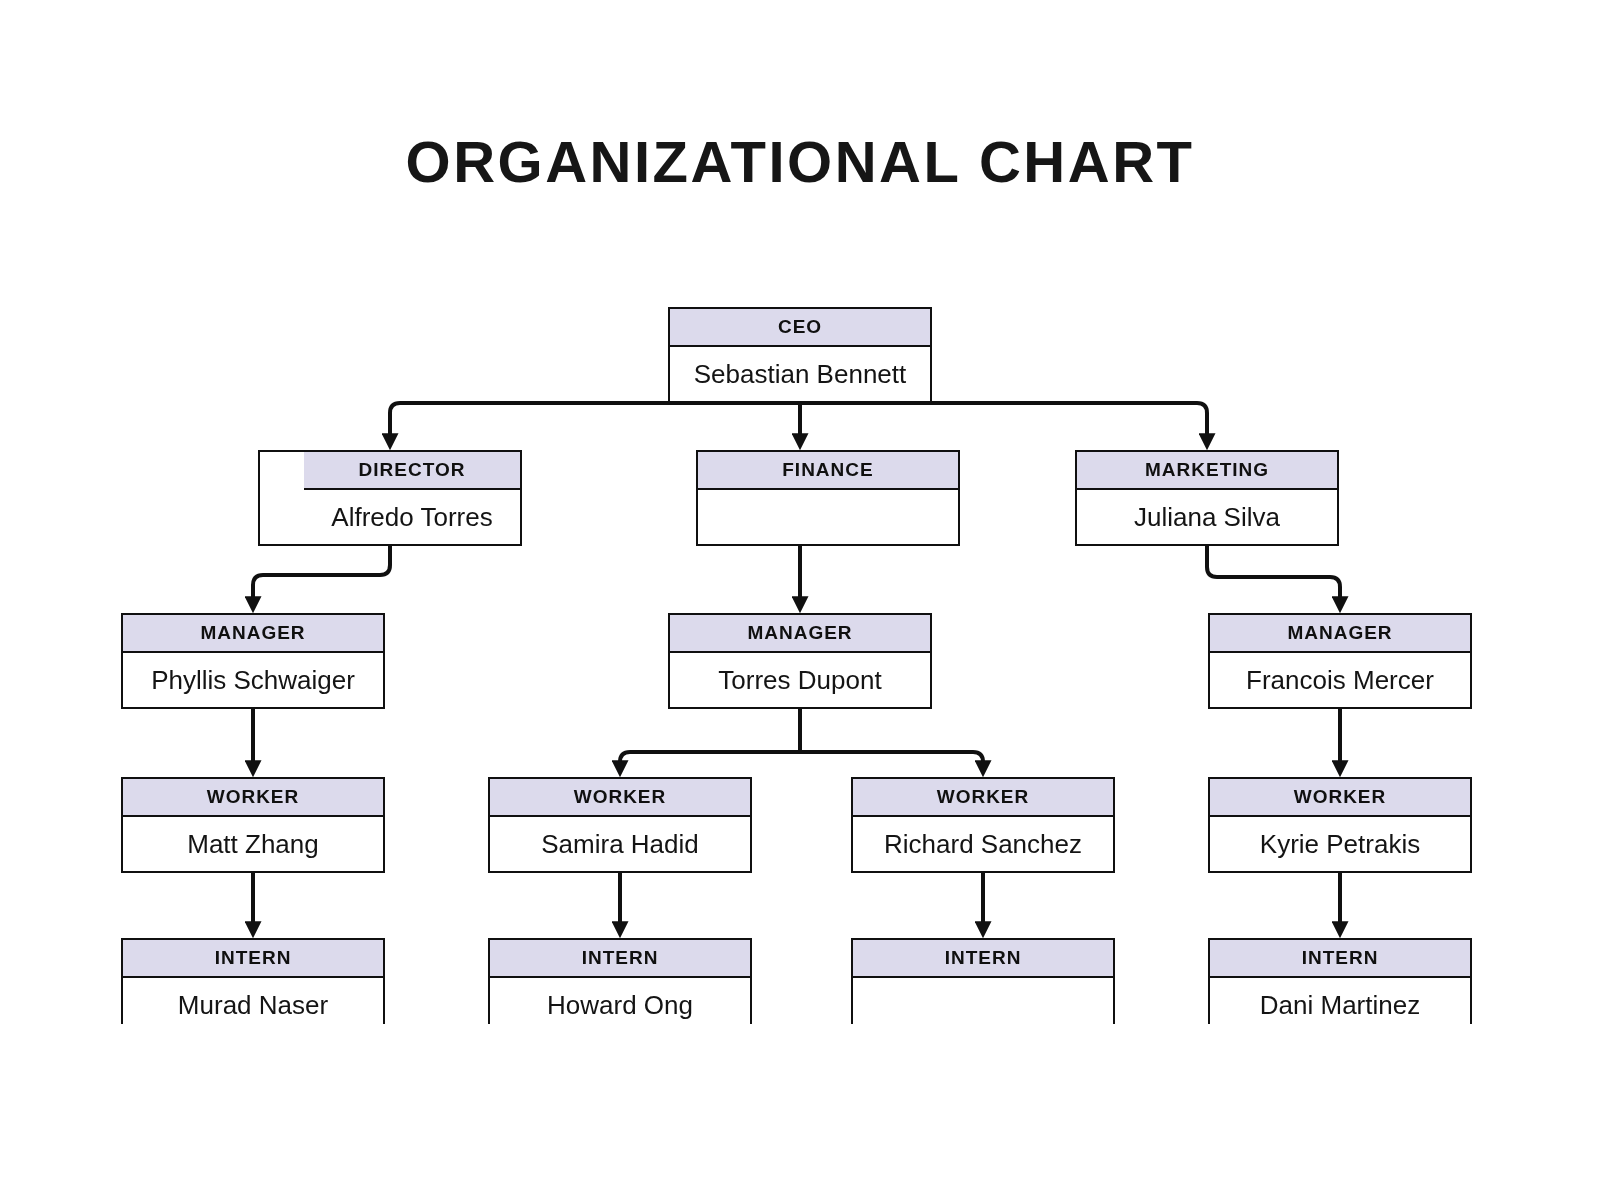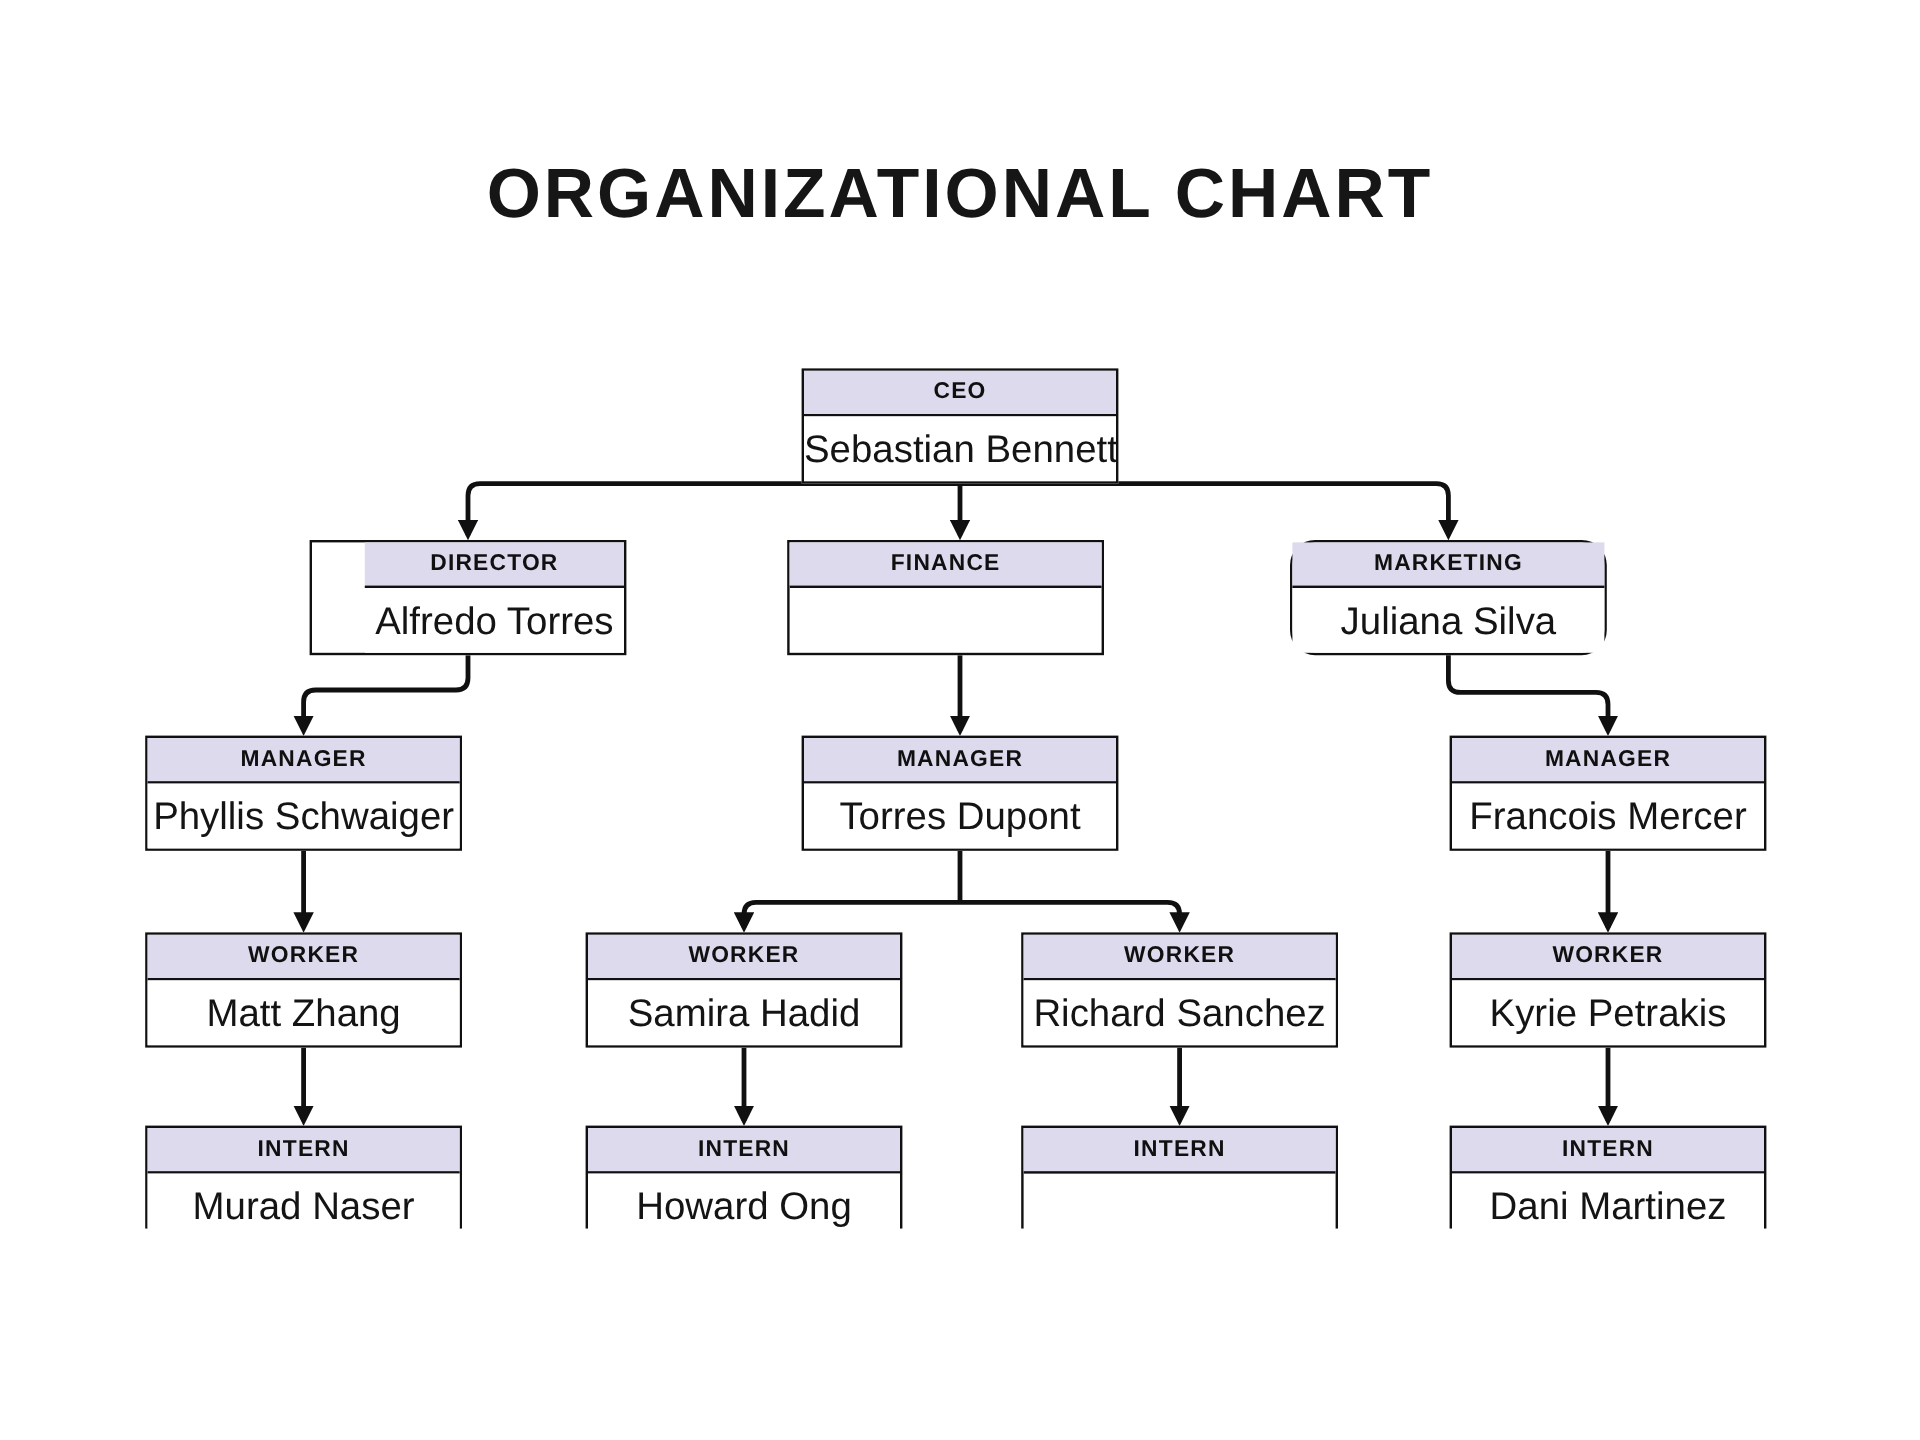--- a/index.html
+++ b/index.html
@@ -56,30 +56,30 @@
     text-align: center;
     font-weight: bold;
     font-size: 19px;
     letter-spacing: 1px;
     color: #101010;
   }
   .node-body {
     height: 54px;
     line-height: 54px;
     text-align: center;
-    font-size: 32px;
+    font-size: 26px;
     color: #141414;
     background: #ffffff;
     white-space: nowrap;
   }
   
   .pos-ceo      { left: 668px;  top: 263px; margin-top: 44px; }
   .pos-director { left: 258px;  top: 450px; padding-left: 44px; }
-  .pos-finance  { left: 656px;  top: 450px; }
-  .pos-marketing{ left: 1075px; top: 450px; border-radius: 21px; }
+  .pos-finance  { left: 696px;  top: 450px; }
+  .pos-marketing{ left: 1075px; top: 450px; }
   .pos-manager1 { left: 121px;  top: 613px; }
   .pos-manager2 { left: 668px;  top: 613px; }
   .pos-manager3 { left: 1208px; top: 613px; }
   .pos-worker1  { left: 121px;  top: 777px; }
   .pos-worker2  { left: 488px;  top: 777px; }
   .pos-worker3  { left: 851px;  top: 777px; }
   .pos-worker4  { left: 1208px; top: 777px; }
   .pos-intern1  { left: 121px;  top: 938px; }
   .pos-intern2  { left: 488px;  top: 938px; }
   .pos-intern3  { left: 851px;  top: 938px; }

